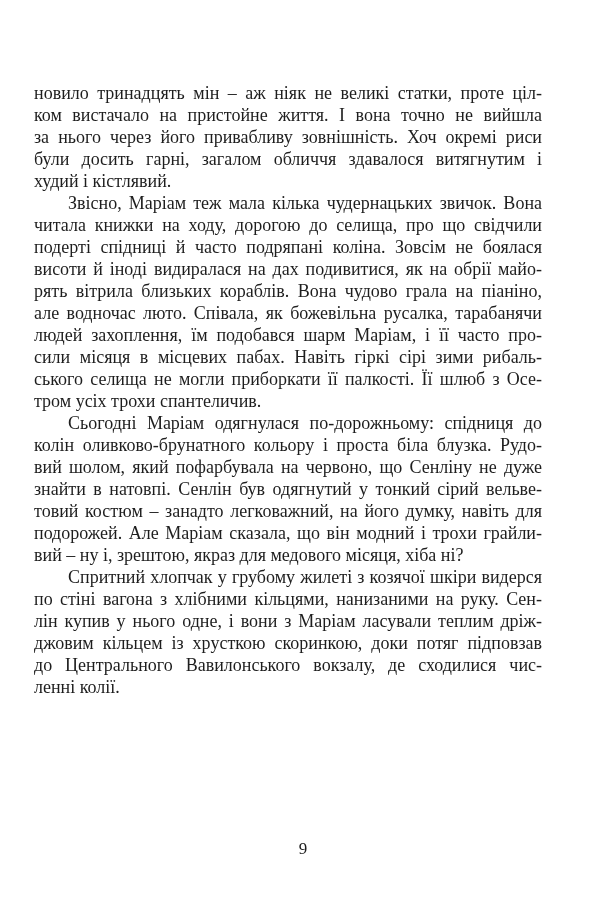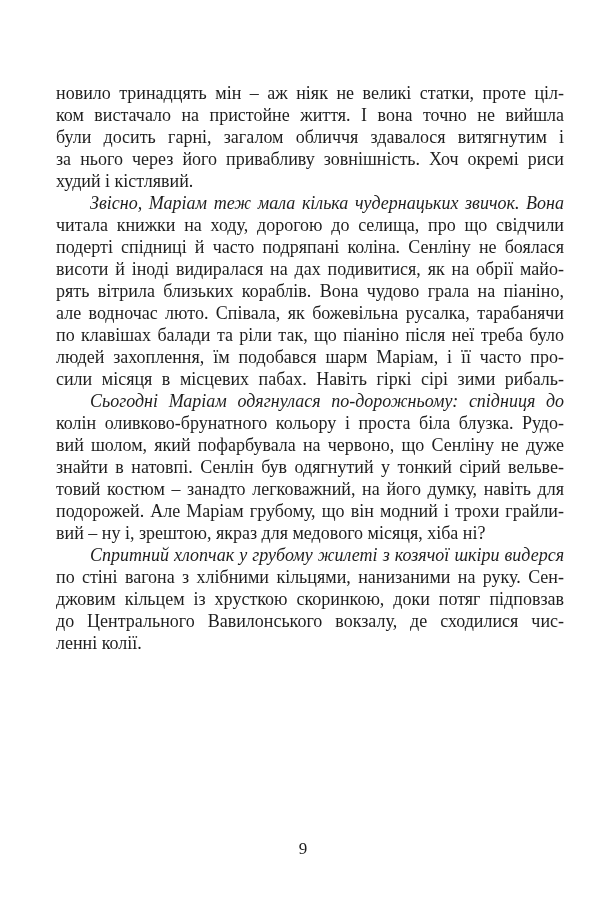--- a/index.html
+++ b/index.html
@@ -15,87 +15,88 @@
     font-family: "Liberation Serif", "DejaVu Serif", serif;
     color: #1e1e1e;
   }
   .book-page {
     position: absolute;
     inset: 0;
     background: #ffffff;
   }
   .text-block {
     position: absolute;
-    left: 56px;
+    left: 34px;
     top: 82px;
     width: 508px;
   }
   .paragraph {
     margin: 0;
     padding: 0;
   }
   .line {
     font-size: 18px;
     line-height: 22px;
     text-align: justify;
     text-align-last: justify;
     letter-spacing: 0;
   }
   .line.last {
     text-align-last: left;
   }
   .paragraph.indented .line.first {
     text-indent: 34px;
-    font-style: italic;
   }
   .page-number {
     position: absolute;
     left: 49px;
     top: 838px;
     width: 508px;
     text-align: center;
     font-size: 17px;
     line-height: 22px;
     color: #1e1e1e;
   }
 </style>
 </head>
 <body>
 
 <div class="book-page">
   <div class="text-block">
       <div class="paragraph">
         <div class="line first">новило тринадцять мін – аж ніяк не великі статки, проте ціл-</div>
         <div class="line">ком вистачало на пристойне життя. І вона точно не вийшла</div>
+        <div class="line">за нього через його привабливу зовнішність. Хоч окремі риси</div>
         <div class="line">були досить гарні, загалом обличчя здавалося витягнутим і</div>
-        <div class="line">за нього через його привабливу зовнішність. Хоч окремі риси</div>
         <div class="line last">худий і кістлявий.</div>
       </div>
       <div class="paragraph indented">
         <div class="line first">Звісно, Маріам теж мала кілька чудернацьких звичок. Вона</div>
         <div class="line">читала книжки на ходу, дорогою до селища, про що свідчили</div>
-        <div class="line">подерті спідниці й часто подряпані коліна. Сенліну не боялася</div>
+        <div class="line">подерті спідниці й часто подряпані коліна. Зовсім не боялася</div>
         <div class="line">висоти й іноді видиралася на дах подивитися, як на обрії майо-</div>
         <div class="line">рять вітрила близьких кораблів. Вона чудово грала на піаніно,</div>
         <div class="line">але водночас люто. Співала, як божевільна русалка, тарабанячи</div>
-        <div class="line">по клавішах балади та ріли так, що піаніно після неї треба було</div>
         <div class="line">людей захоплення, їм подобався шарм Маріам, і її часто про-</div>
         <div class="line">сили місяця в місцевих пабах. Навіть гіркі сірі зими рибаль-</div>
+        <div class="line">ського селища не могли приборкати її палкості. Її шлюб з Осе-</div>
+        <div class="line last">тром усіх трохи спантеличив.</div>
       </div>
       <div class="paragraph indented">
         <div class="line first">Сьогодні Маріам одягнулася по-дорожньому: спідниця до</div>
         <div class="line">колін оливково-брунатного кольору і проста біла блузка. Рудо-</div>
         <div class="line">вий шолом, який пофарбувала на червоно, що Сенліну не дуже</div>
         <div class="line">знайти в натовпі. Сенлін був одягнутий у тонкий сірий вельве-</div>
         <div class="line">товий костюм – занадто легковажний, на його думку, навіть для</div>
-        <div class="line">подорожей. Але Маріам грубому, що він модний і трохи грайли-</div>
+        <div class="line">подорожей. Але Маріам сказала, що він модний і трохи грайли-</div>
         <div class="line last">вий – ну і, зрештою, якраз для медового місяця, хіба ні?</div>
       </div>
       <div class="paragraph indented">
         <div class="line first">Спритний хлопчак у грубому жилеті з козячої шкіри видерся</div>
         <div class="line">по стіні вагона з хлібними кільцями, нанизаними на руку. Сен-</div>
+        <div class="line">лін купив у нього одне, і вони з Маріам ласували теплим дріж-</div>
         <div class="line">джовим кільцем із хрусткою скоринкою, доки потяг підповзав</div>
         <div class="line">до Центрального Вавилонського вокзалу, де сходилися чис-</div>
         <div class="line last">ленні колії.</div>
       </div>
     </div>
   <div class="page-number">9</div>
 </div>
 
 </body></html>

